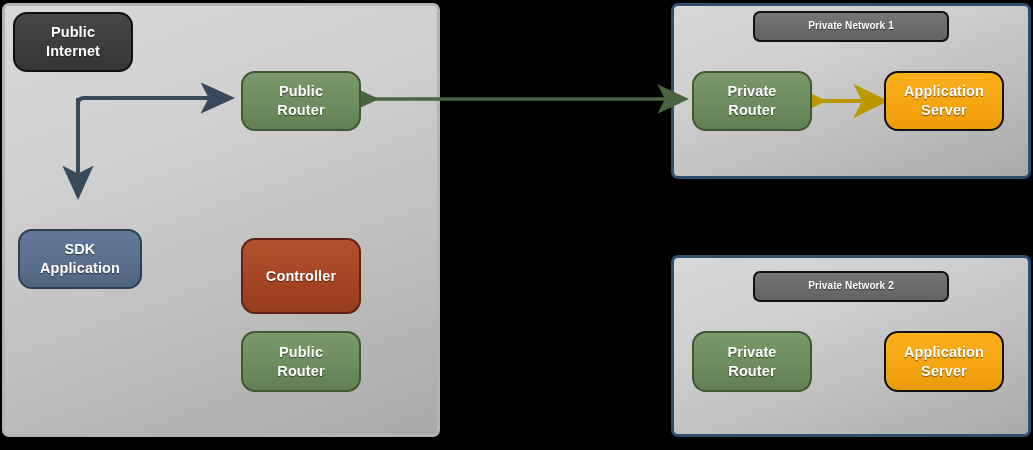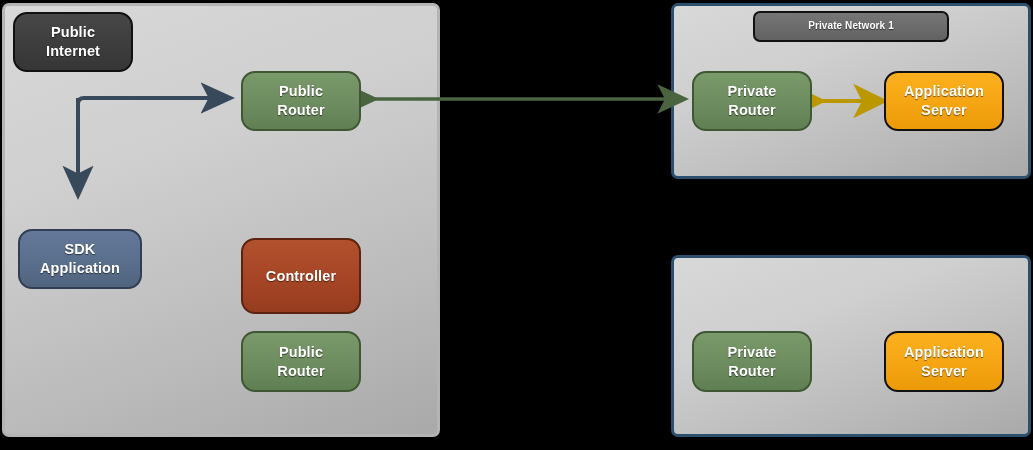--- a/index.html
+++ b/index.html
@@ -162,20 +162,23 @@
   <div class="node green" style="left:692px; top:71px; width:120px; height:60px;">
     <span class="lbl">Private
 Router</span>
   </div>
 
   <div class="node amber" style="left:884px; top:71px; width:120px; height:60px;">
     <span class="lbl">Application
 Server</span>
   </div>
 
+  <div class="node gray-label" style="left:753px; top:271px; width:196px; height:31px;">
+    <span class="lbl">Private Network 2</span>
+  </div>
 
   <div class="node green" style="left:692px; top:331px; width:120px; height:61px;">
     <span class="lbl">Private
 Router</span>
   </div>
 
   <div class="node amber" style="left:884px; top:331px; width:120px; height:61px;">
     <span class="lbl">Application
 Server</span>
   </div>

